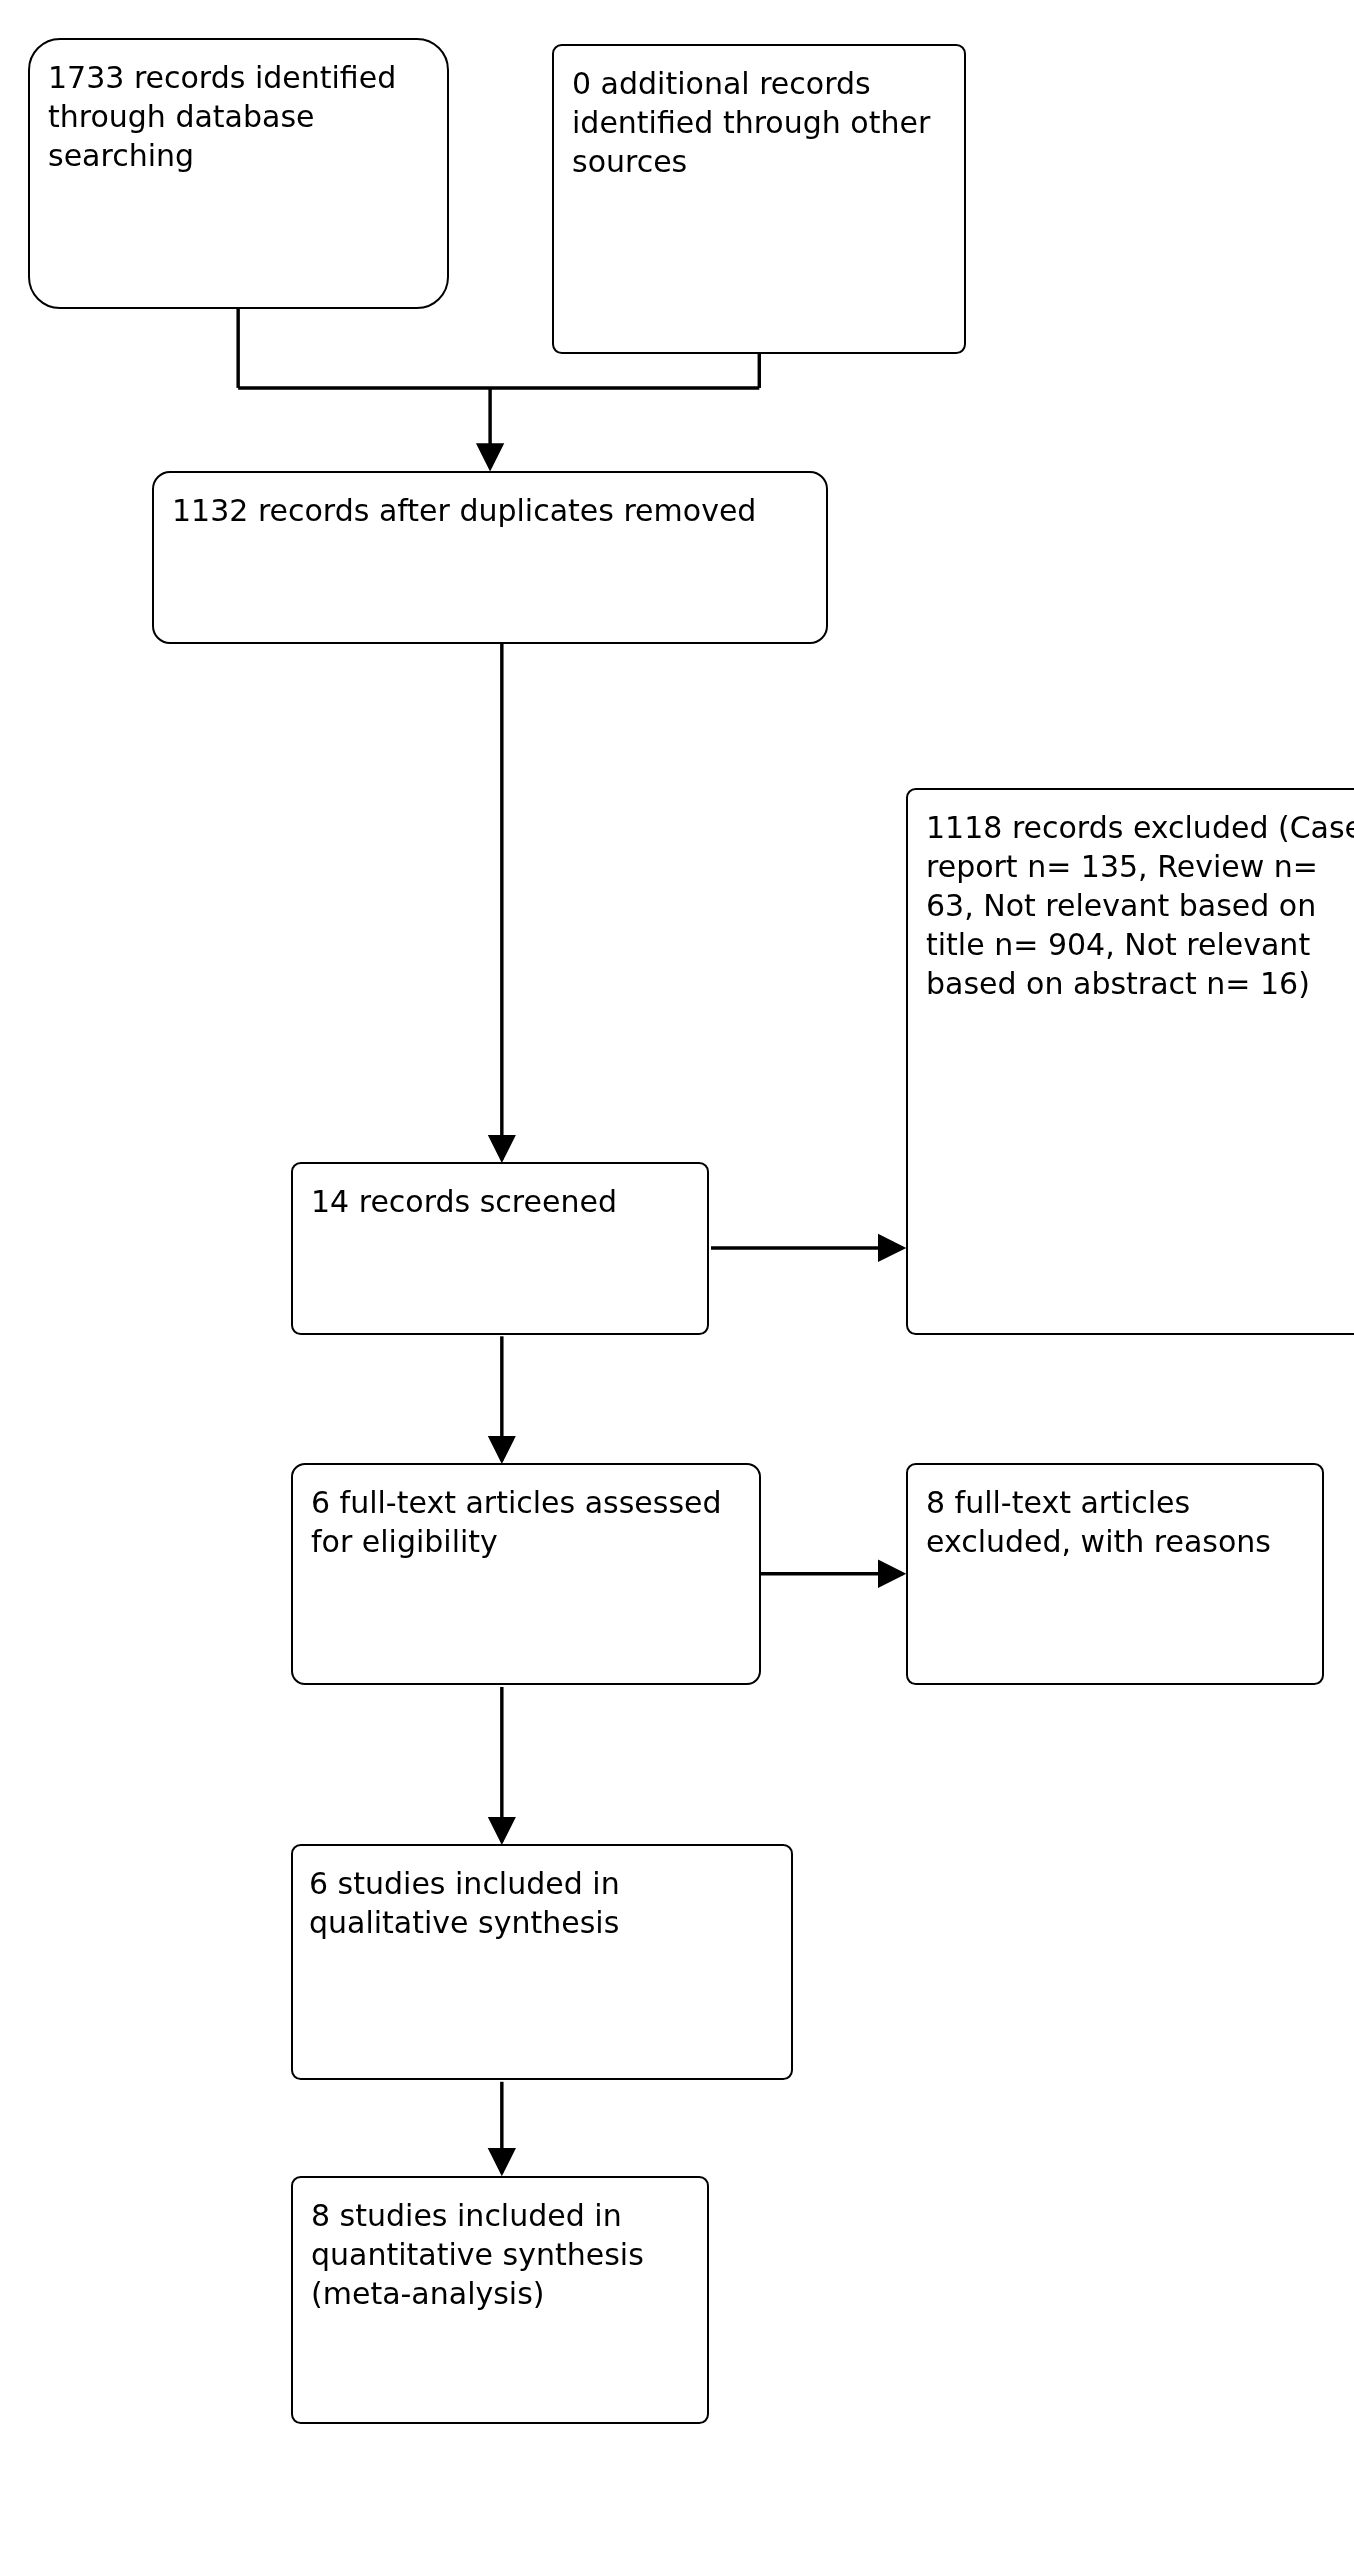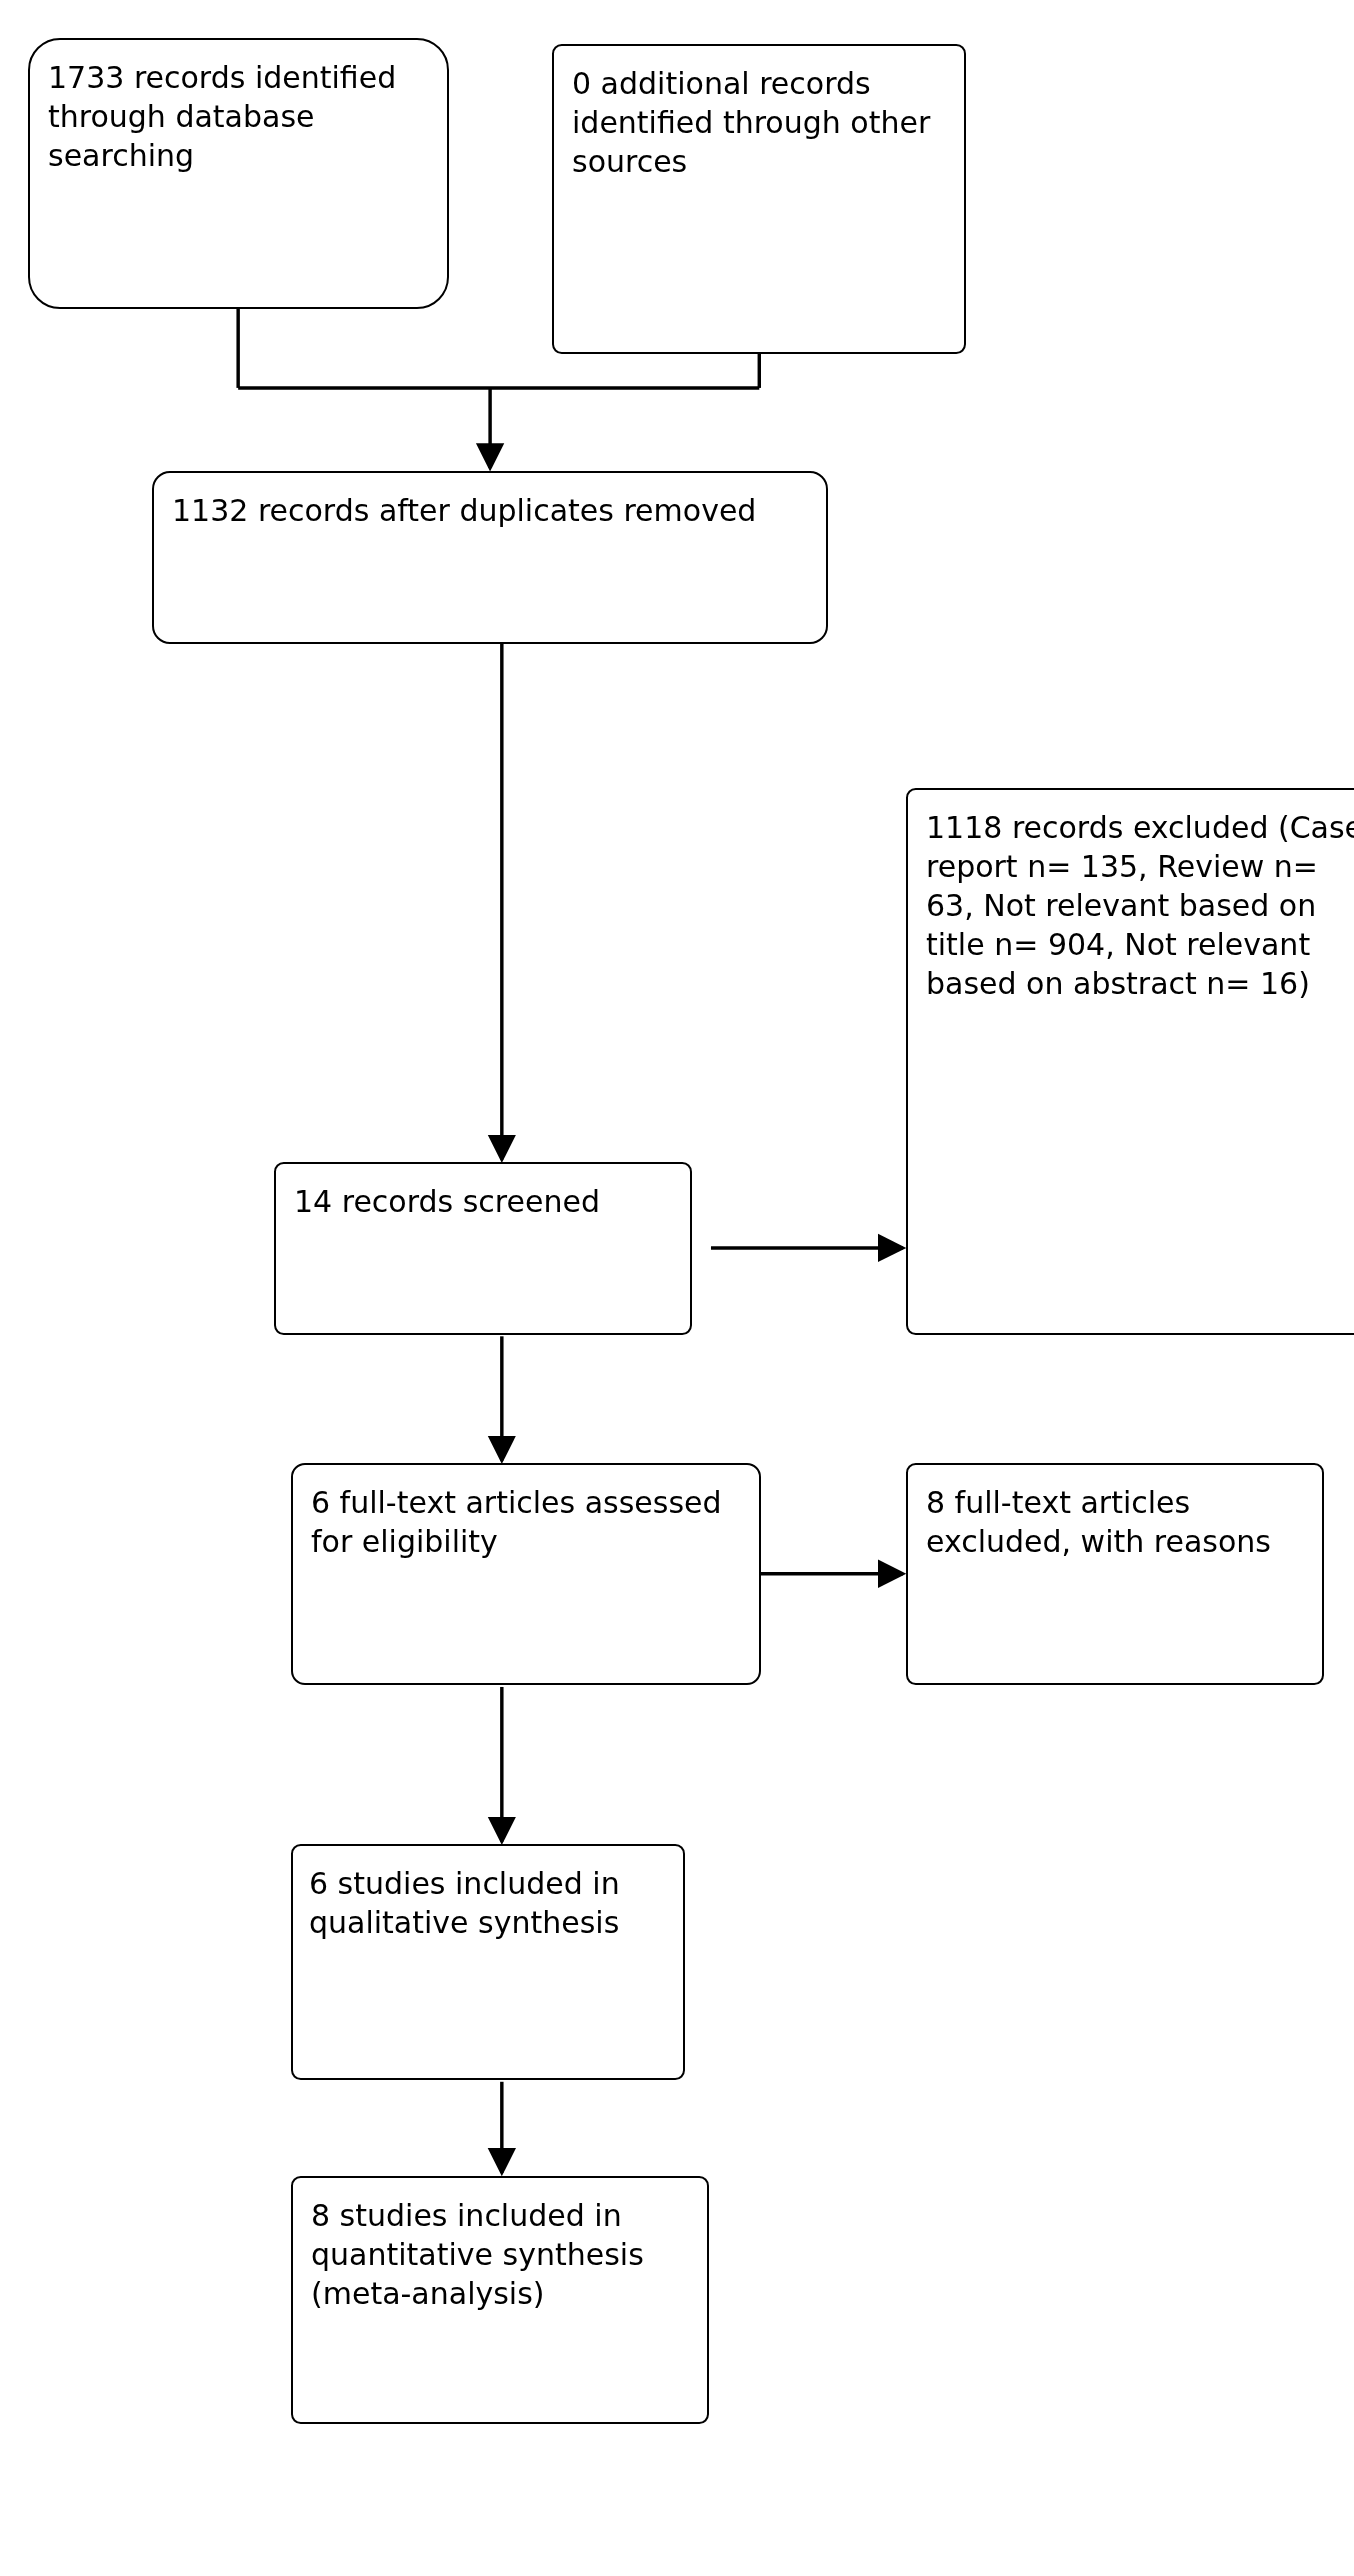--- a/index.html
+++ b/index.html
@@ -36,25 +36,25 @@
     font-size: 30px;
     line-height: 1.30;
     color: #000000;
     white-space: pre-wrap;
     overflow: hidden;
   }
   
   #box-identified-db      { left: 28px;   top: 38px;   width: 421px; height: 271px; border-radius: 32px; }
   #box-identified-other   { left: 552px;  top: 44px;   width: 414px; height: 310px; }
   #box-after-duplicates   { left: 152px;  top: 471px;  width: 676px; height: 173px; border-radius: 18px; }
-  #box-screened           { left: 274px;  top: 1162px; width: 418px; height: 173px; }
+  #box-screened           { left: 291px;  top: 1162px; width: 418px; height: 173px; }
   #box-records-excluded   { left: 906px; top: 788px; width: 485px; height: 547px; }
   #box-fulltext-assessed  { left: 291px;  top: 1463px; width: 470px; height: 222px; border-radius: 14px; }
   #box-fulltext-excluded  { left: 906px; top: 1463px; width: 418px; height: 222px; }
-  #box-qualitative        { left: 291px;  top: 1844px; width: 394px; height: 236px; padding-left: 16px; }
+  #box-qualitative        { left: 291px;  top: 1844px; width: 502px; height: 236px; padding-left: 16px; }
   #box-quantitative       { left: 291px;  top: 2176px; width: 418px; height: 248px; }
 </style>
 </head>
 <body>
 
 <div id="diagram-root">
 
   <svg class="flow-svg" viewBox="0 0 1963 3732" xmlns="http://www.w3.org/2000/svg">
     <defs>
       <marker id="arrowhead" markerWidth="9" markerHeight="9" refX="7.2" refY="4.5" orient="auto" markerUnits="strokeWidth">

